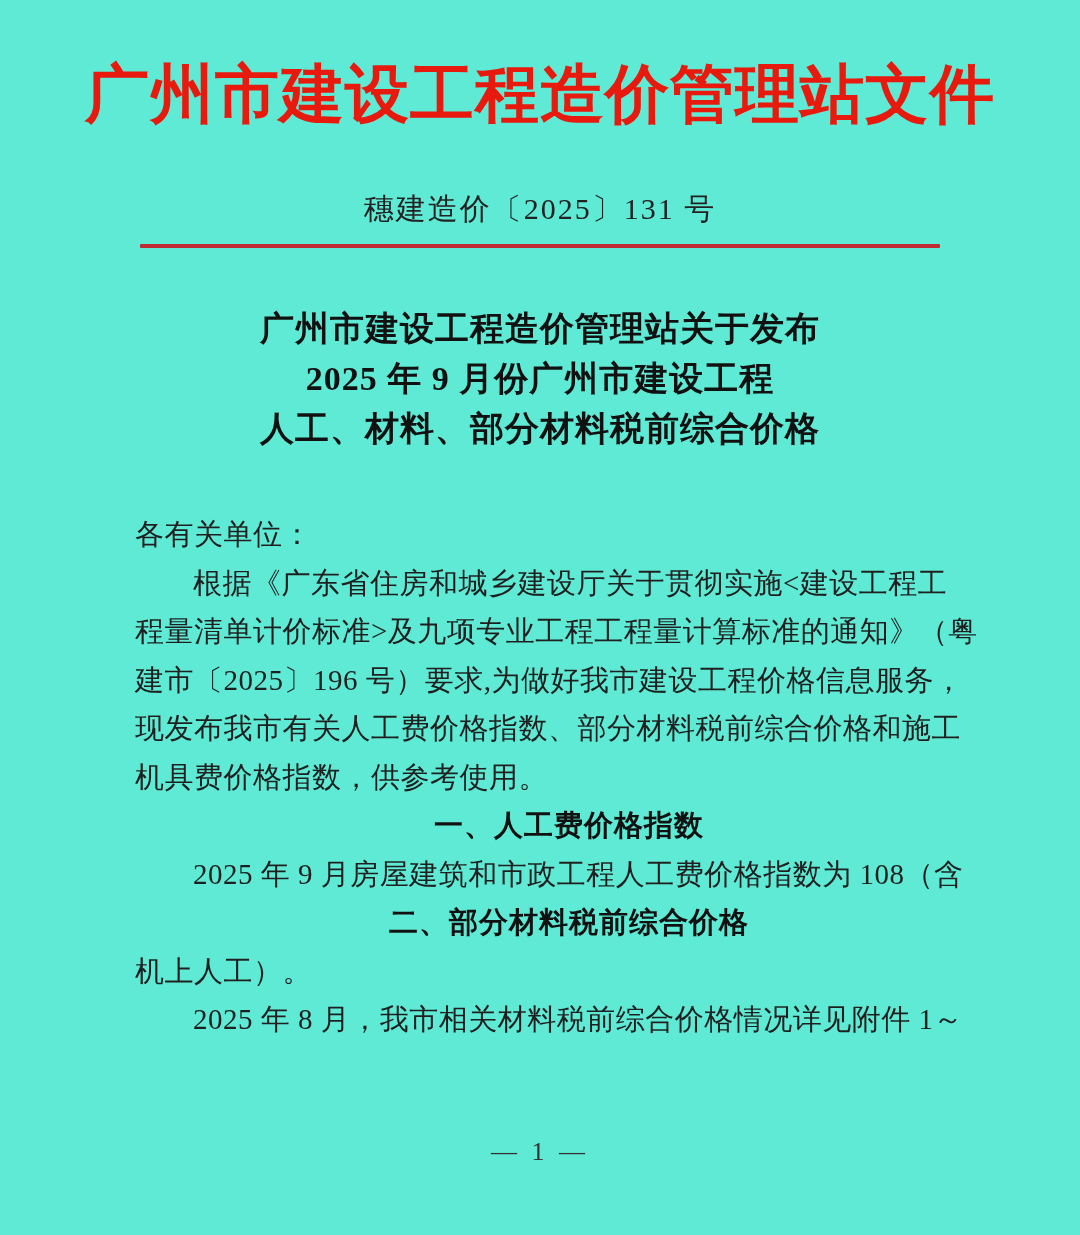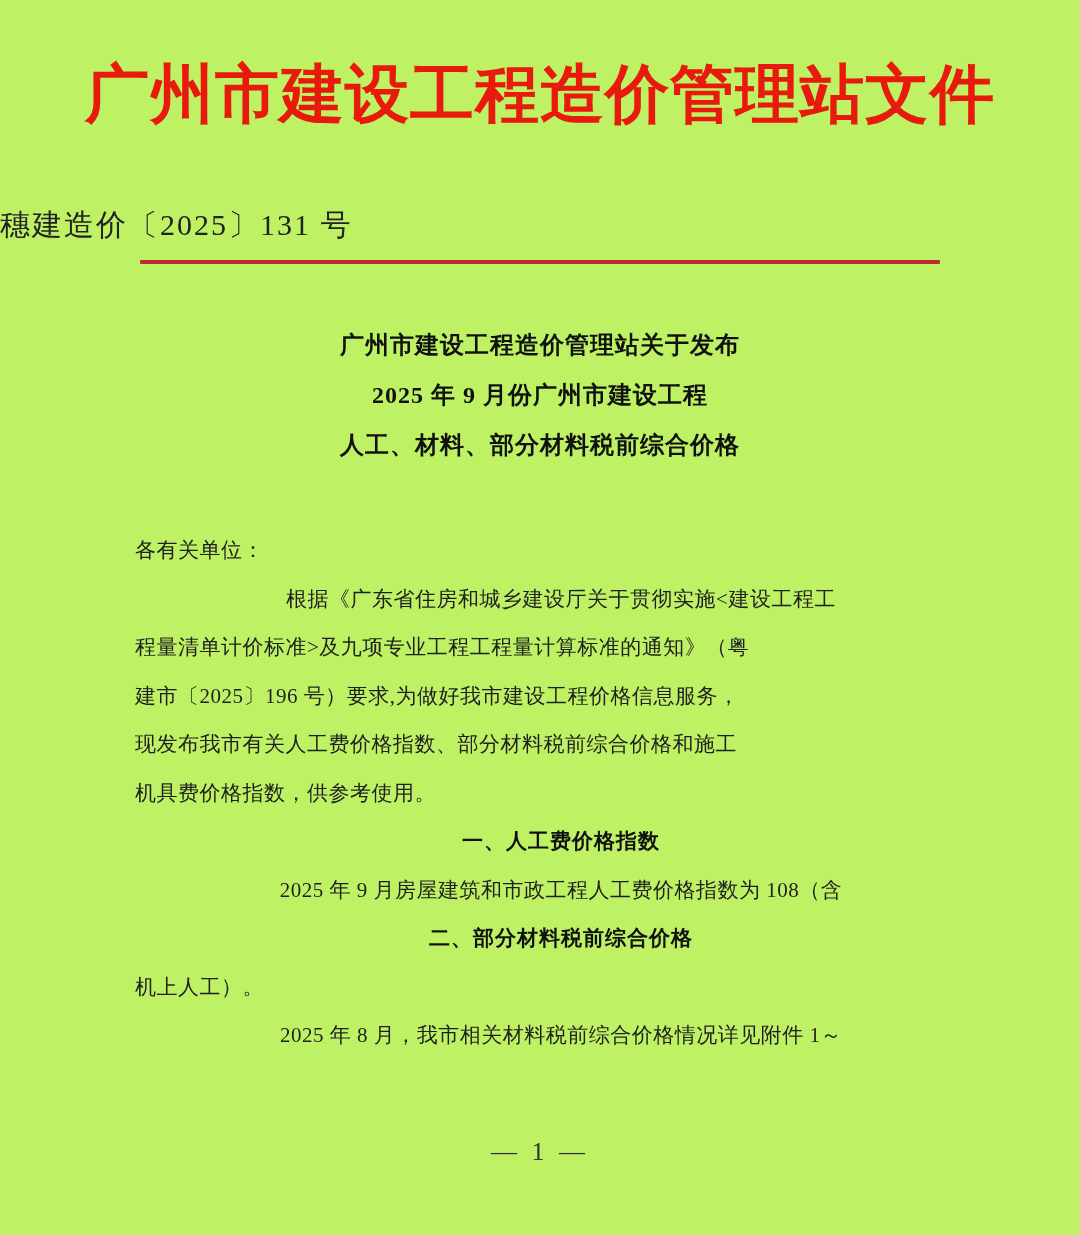--- a/index.html
+++ b/index.html
@@ -5,63 +5,63 @@
   html, body {
     margin: 0;
     padding: 0;
     background: #ffffff;
   }
   .page {
     position: relative;
     width: 1080px;
     height: 1235px;
     margin: 0 auto;
-    background: #bef264;
+    background: #5eead4;
     overflow: hidden;
     font-family: "Liberation Serif", "DejaVu Serif", serif;
     color: #1f1f1f;
   }
   .letterhead {
     margin-top: 50px;
     text-align: center;
     font-size: 64px;
     line-height: 90px;
     font-weight: 700;
     color: #e8190d;
     letter-spacing: 1px;
     white-space: nowrap;
   }
   .doc-number {
-    margin-top: 66px;
-    text-align: left;
+    margin-top: 50px;
+    text-align: center;
     font-size: 30px;
     line-height: 38px;
     color: #222222;
     letter-spacing: 2px;
   }
   .red-divider {
     width: 800px;
     height: 4px;
     margin: 16px auto 0 auto;
     background: #bf2a33;
     border-radius: 1px;
   }
   .doc-title {
     margin-top: 56px;
     text-align: center;
     font-weight: 700;
-    font-size: 24px;
+    font-size: 34px;
     line-height: 50px;
     color: #111111;
     letter-spacing: 1px;
   }
   .body-block {
     width: 810px;
     margin: 56px auto 0 auto;
-    font-size: 21px;
+    font-size: 29px;
     line-height: 48.5px;
     letter-spacing: 0.5px;
     color: #1f1f1f;
   }
   .body-line {
     white-space: nowrap;
   }
   .body-line.indent {
     text-indent: 2em;
     text-align: center;

